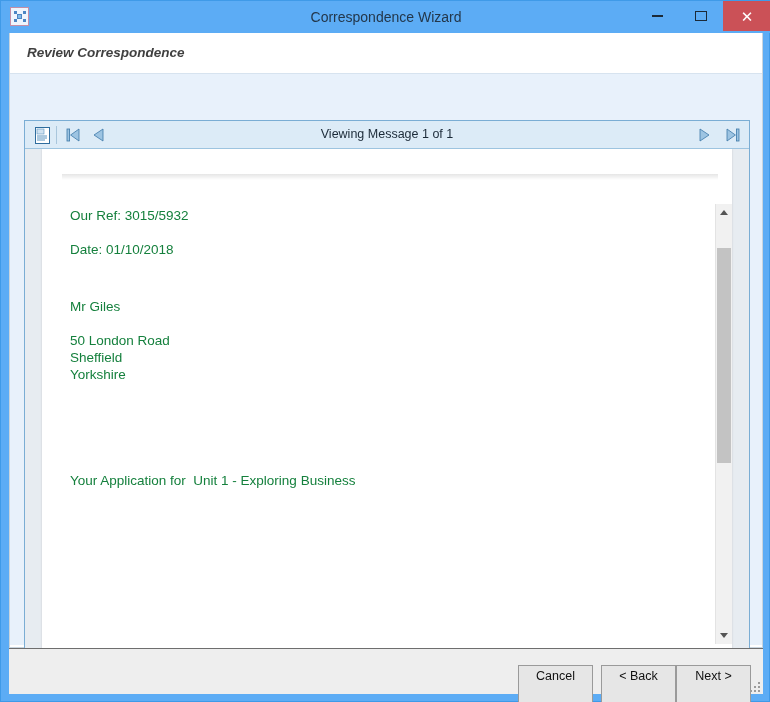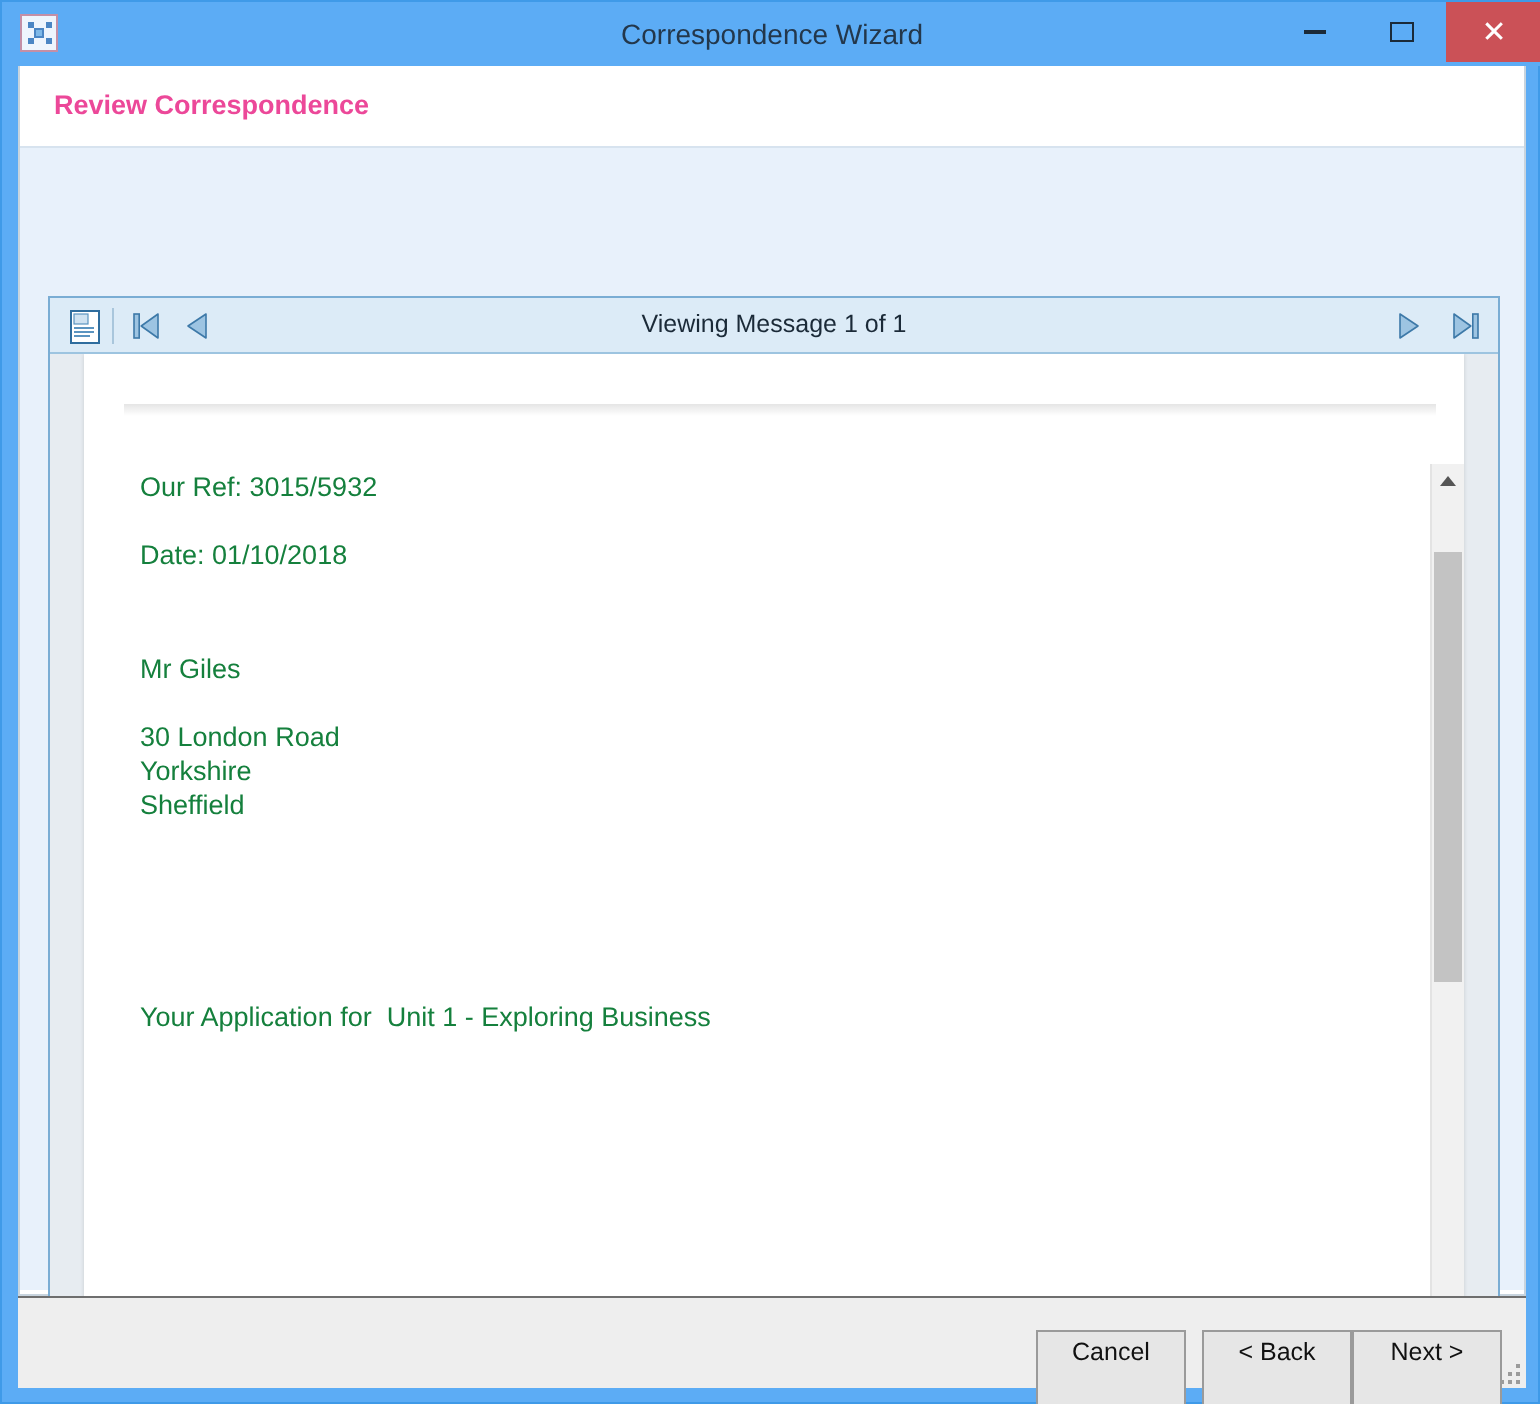--- a/index.html
+++ b/index.html
@@ -130,42 +130,42 @@
     height: 40px;
     background: #ffffff;
     border-bottom: 1px solid #d7e3ef;
   }
   #page-title {
     position: absolute;
     left: 17px;
     top: 12px;
     font-size: 13.5px;
     font-weight: bold;
-    color: #ec4899;
+    color: #404040;
+    font-style: italic;
   }
 
   
   #content-pane {
     position: absolute;
     left: 0; top: 41px;
     width: 752px;
     height: 571px;
     background: #e8f1fb;
   }
 
   
   #viewer {
     position: absolute;
     left: 14px; top: 46px;
     width: 726px;
     height: 543px;
     border: 1px solid #7aadd4;
     box-sizing: border-box;
     background: #e7ecf1;
-    margin-top: 28px;
   }
 
   
   #nav-toolbar {
     position: absolute;
     left: 0; top: 0;
     width: 724px;
     height: 28px;
     background: #dcebf7;
     border-bottom: 1px solid #9dc4e0;
@@ -434,23 +434,23 @@
 
             <div id="doc-body">
               <p class="doc-line">Our Ref: 3015/5932</p>
               <div class="sp-sm"></div>
               <p class="doc-line">Date: 01/10/2018</p>
 
               <div class="sp-lg"></div>
 
               <p class="doc-line">Mr Giles</p>
               <div class="sp-sm"></div>
-              <p class="doc-line">30 London Road</p>
+              <p class="doc-line">50 London Road</p>
+              <p class="doc-line">Sheffield</p>
               <p class="doc-line">Yorkshire</p>
-              <p class="doc-line">Sheffield</p>
 
               <div class="sp-md"></div>
 
 
               <div class="sp-md"></div>
               <div class="sp-sm"></div>
 
               <p class="doc-line">Your Application for  Unit 1 - Exploring Business</p>
 
               <div class="sp-md"></div>

